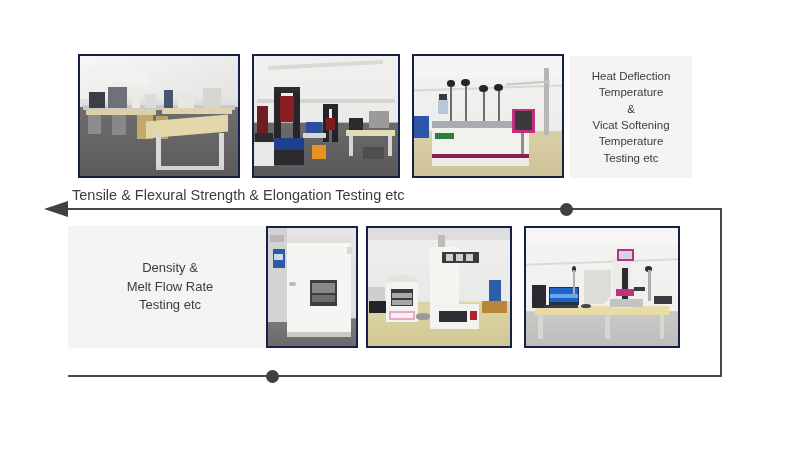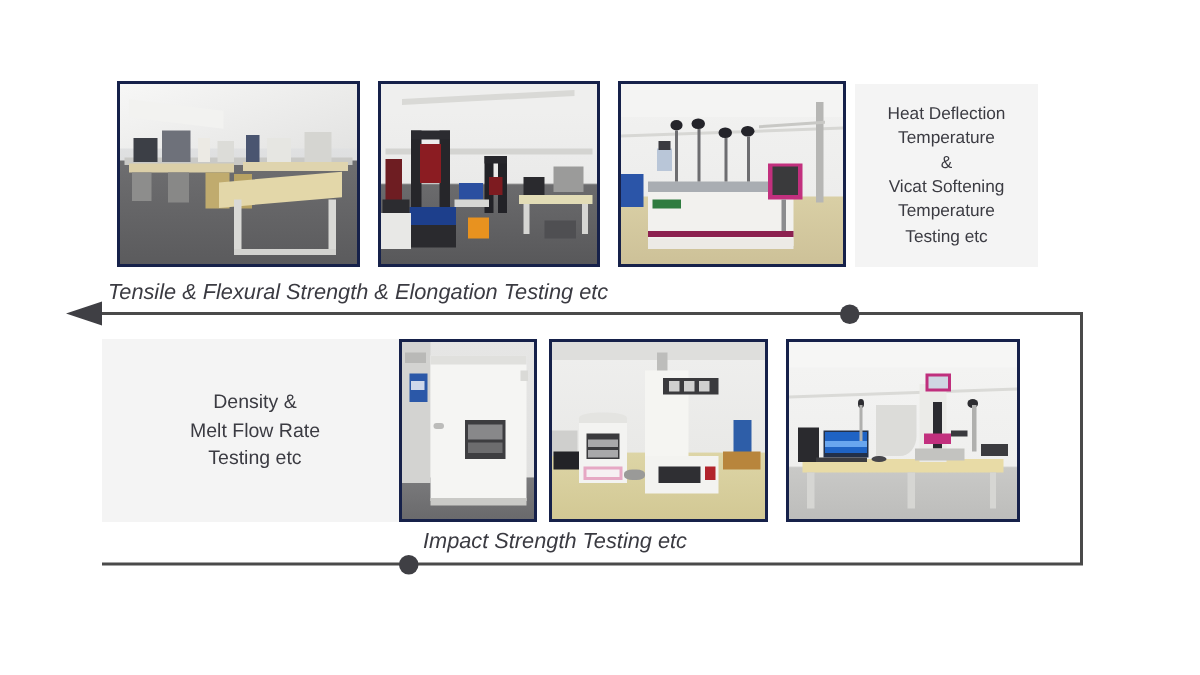--- a/index.html
+++ b/index.html
@@ -68,21 +68,20 @@
     border-bottom: 8px solid transparent;
     border-right: 24px solid #3f3f44;
   }
 
   
   .caption {
     position: absolute;
     color: #3b3b42;
     font-size: 14.5px;
     white-space: nowrap;
-    font-style: italic;
   }
   #caption-tensile { left: 72px;  top: 187px; }
   #caption-impact  { left: 282px; top: 353px; }
 </style>
 </head>
 <body>
 
 <div id="stage">
 
   <div class="photo" id="photo-1" style="left:78px; top:54px; width:162px; height:124px;">
@@ -179,21 +178,20 @@
 Testing etc</div>
 
   <div class="line" id="line-top"></div>
   <div class="line" id="line-right"></div>
   <div class="line" id="line-bottom"></div>
   <div id="arrow-left"></div>
   <div class="node" id="node-top"></div>
   <div class="node" id="node-bottom"></div>
 
   <div class="caption" id="caption-tensile">Tensile &amp; Flexural Strength &amp; Elongation Testing etc</div>
-  <div class="caption" id="caption-impact">Impact Strength Testing etc</div>
 
   <div class="gray-panel" id="panel-density">Density  &amp;
 Melt Flow Rate
 Testing etc</div>
 
   <div class="photo" id="photo-4" style="left:266px; top:226px; width:92px; height:122px;">
     <div class="ph-inner">
       <div class="sh" style="inset:0; background:linear-gradient(#e6e6e5 0%,#e0e0df 76%,#7a7a7c 77%,#6a6a6c 100%);"></div>
       <div class="sh" style="left:0;top:0;width:22%;height:80%;background:#d3d3d1;"></div>
       <div class="sh" style="left:2%;top:6%;width:16%;height:6%;background:#b9b9b7;"></div>

